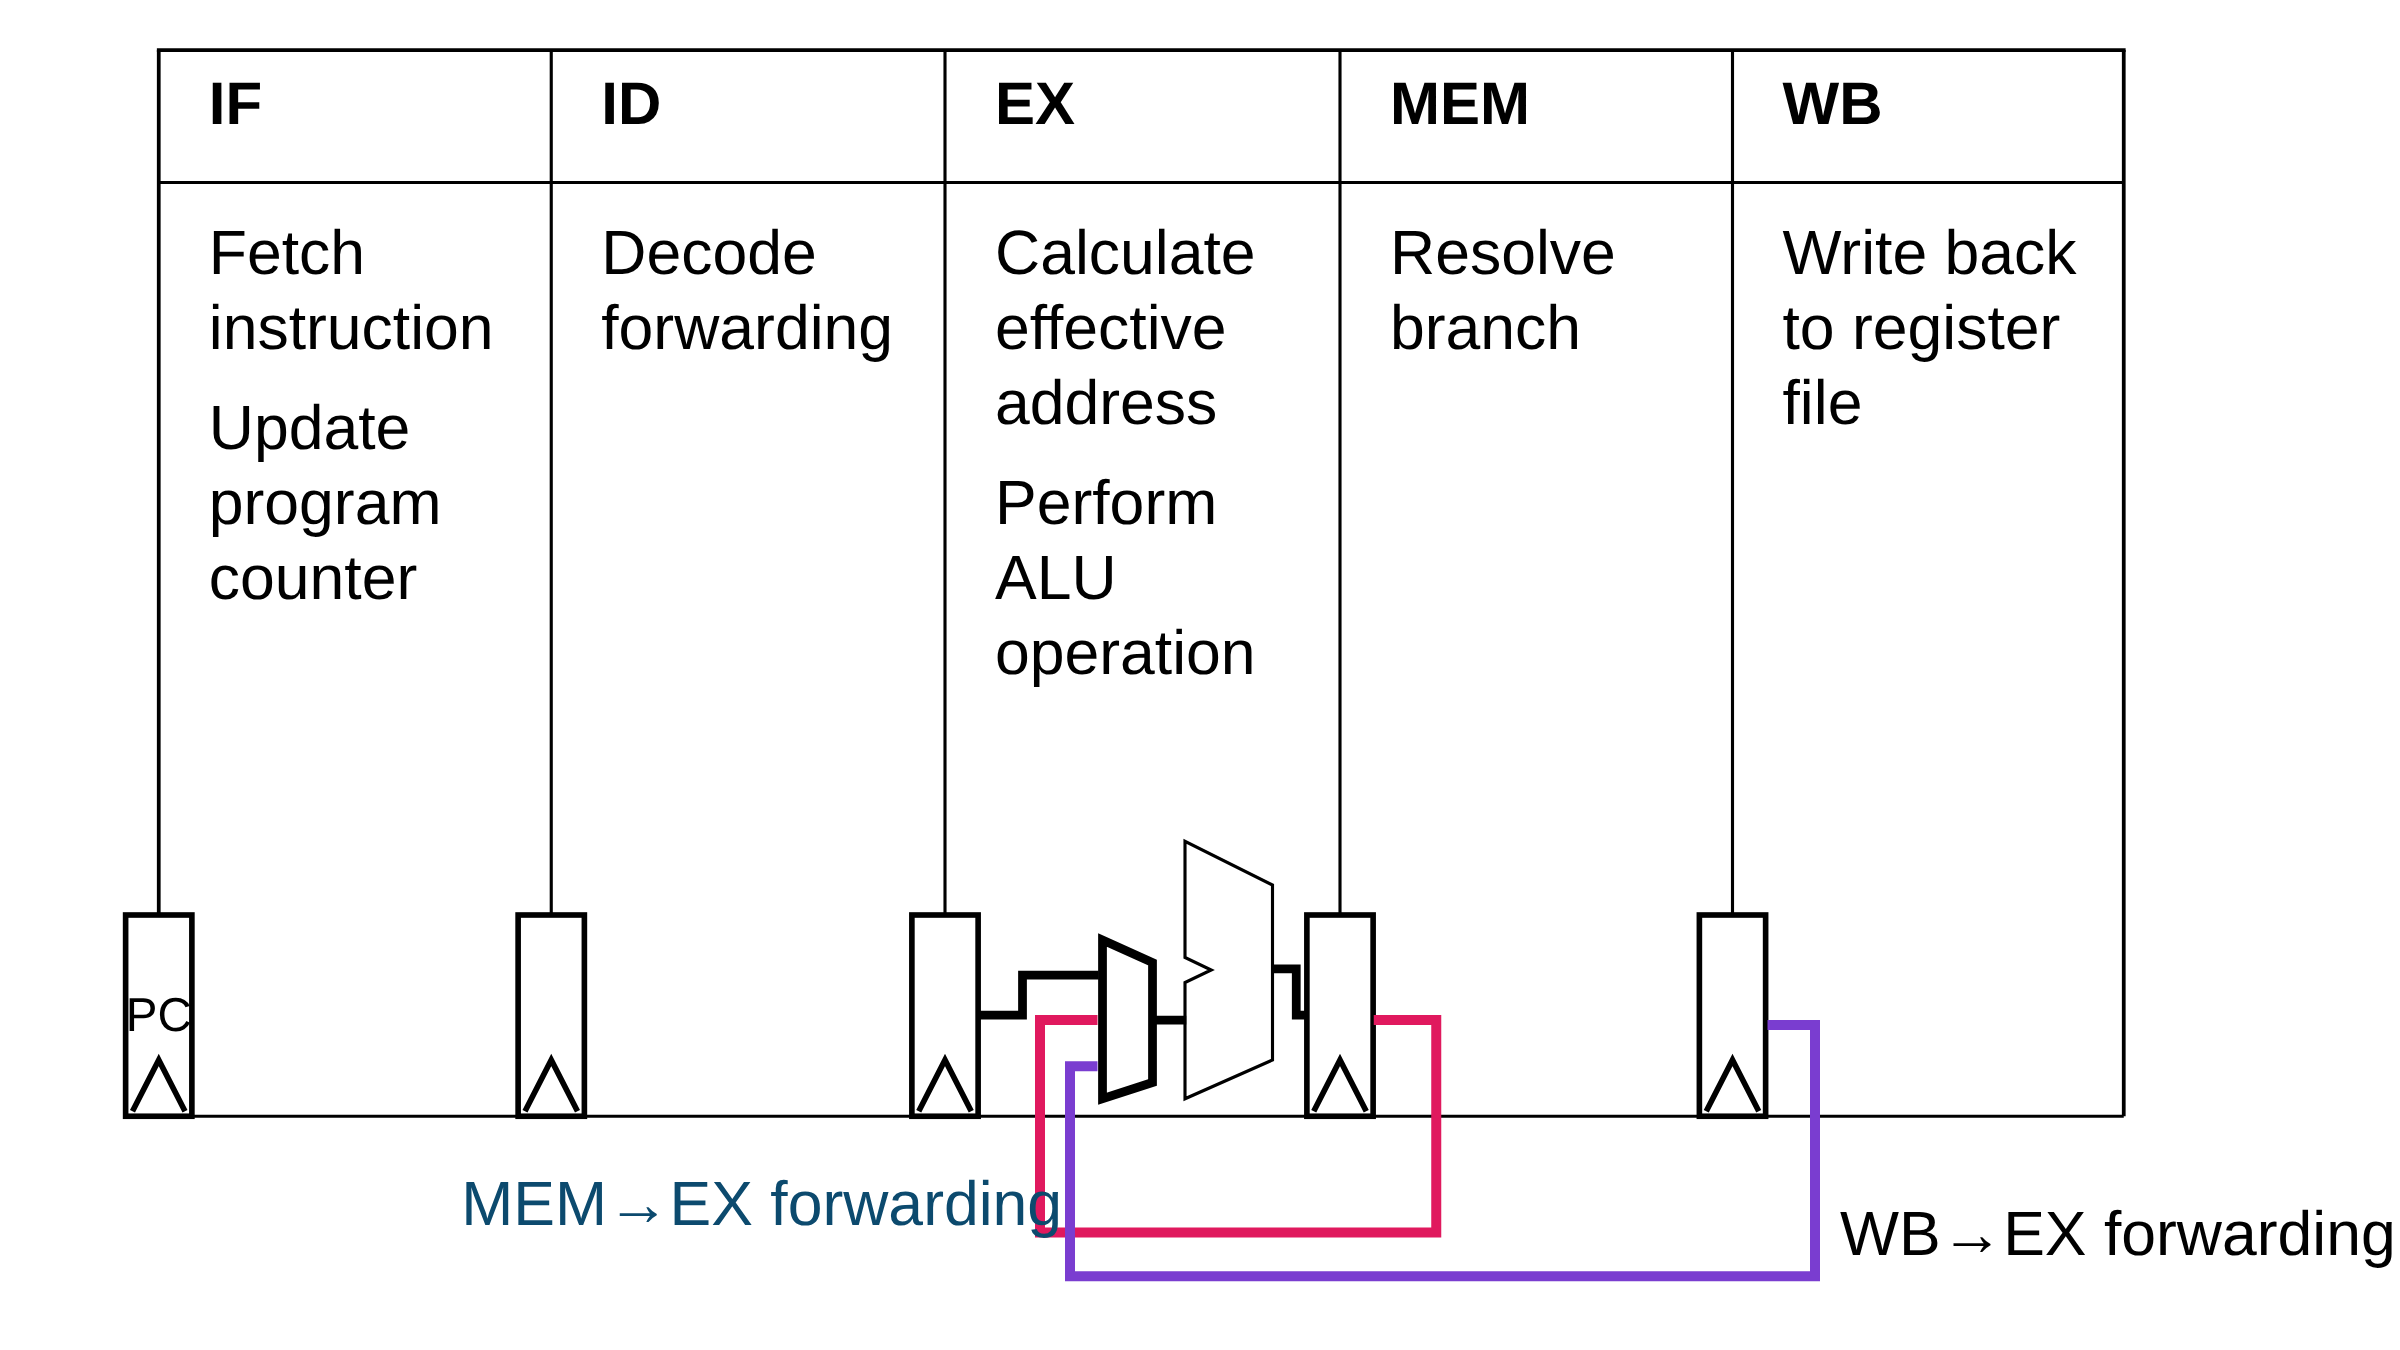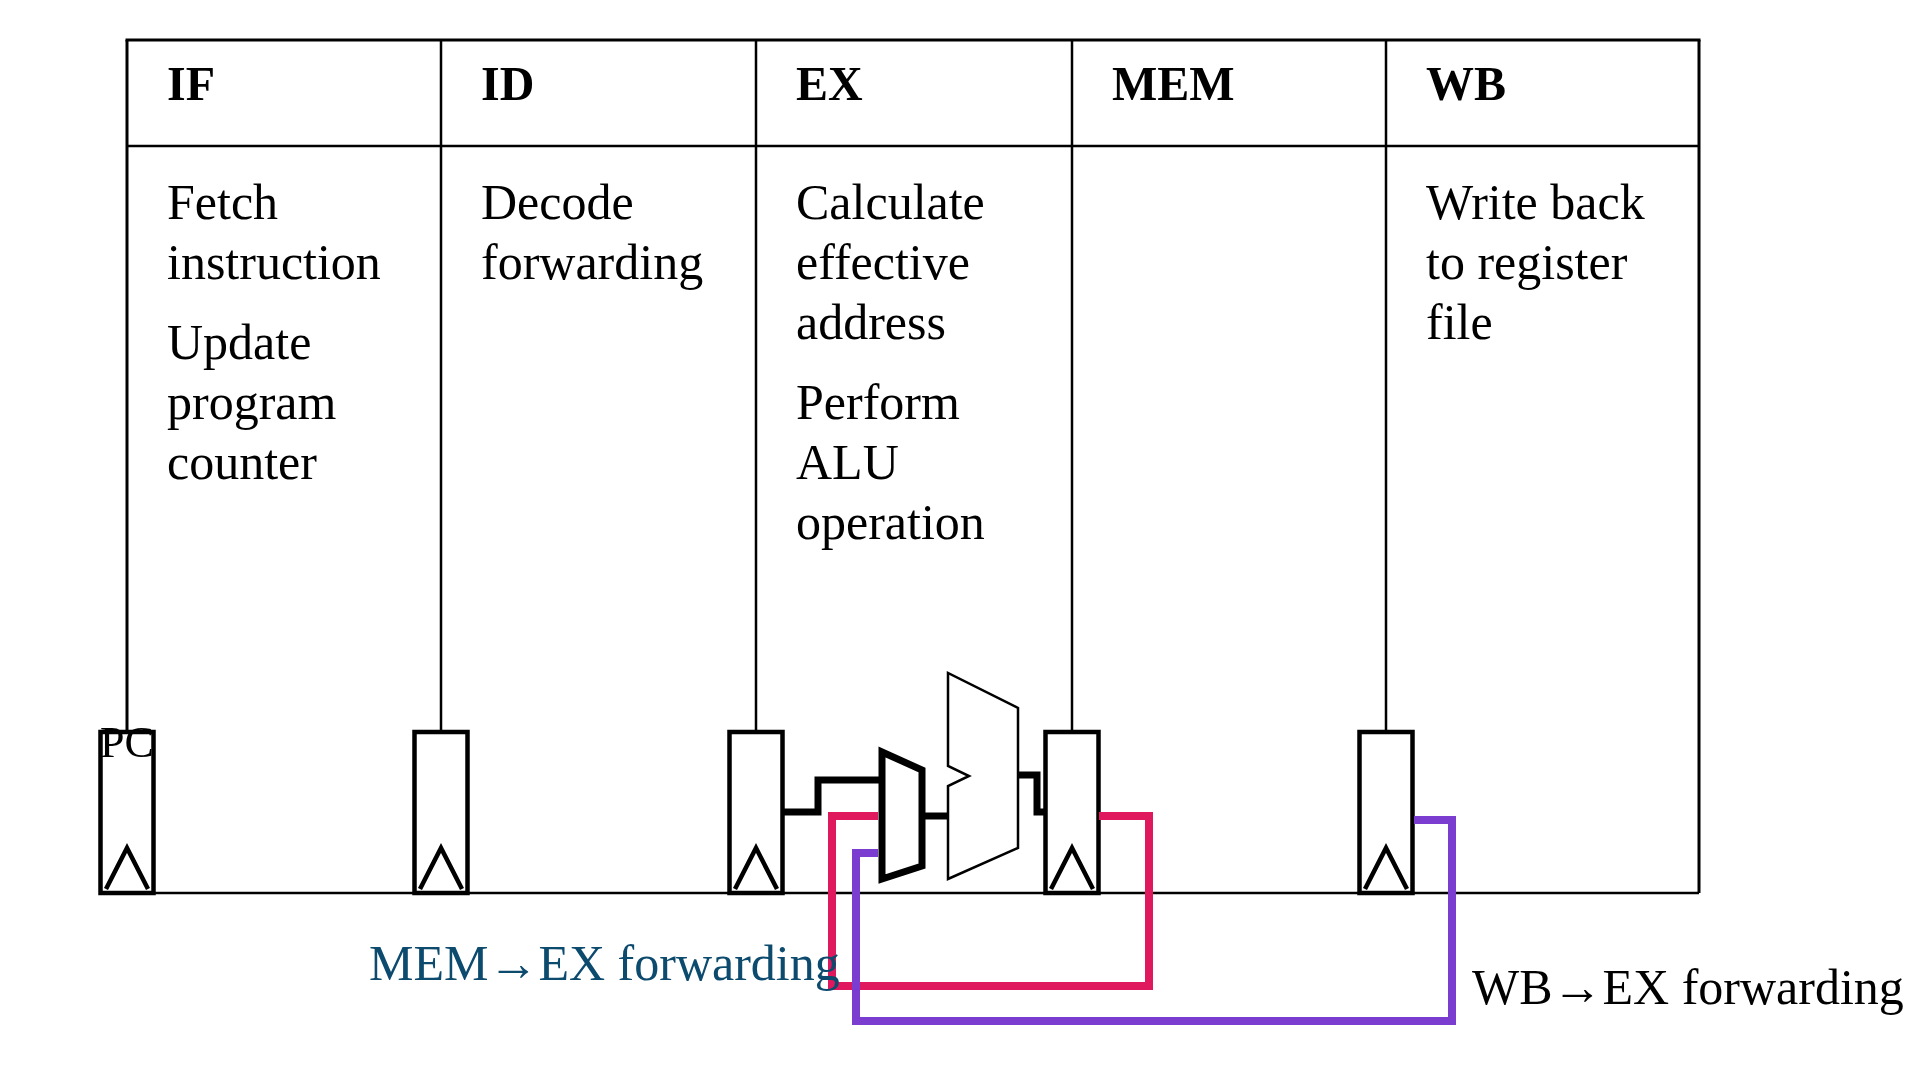--- a/index.html
+++ b/index.html
@@ -8,21 +8,21 @@
     background: #ffffff;
     width: 1920px;
     height: 1080px;
     overflow: hidden;
     font-family: "Liberation Sans", sans-serif;
     color: #000000;
   }
   .stage-canvas {
     position: absolute;
     left: 0; top: 0;
-    width: 1920px; height: 950px; font-family: Liberation Serif, serif;
+    width: 1920px; height: 950px;
   }
   svg.diagram {
     position: absolute;
     left: 0; top: 0;
   }
   .hdr {
     position: absolute;
     top: 54px;
     font-size: 48px;
     font-weight: bold;
@@ -39,23 +39,23 @@
   .cell p {
     margin: 0;
     white-space: pre-line;
   }
   .cell p + p {
     margin-top: 20px;
   }
   .pc-label {
     position: absolute;
     left: 100px;
-    top: 722px;
+    top: 792px;
     width: 54px;
-    font-size: 44px;
+    font-size: 38px;
     line-height: 42px;
     text-align: center;
     word-break: break-all;
     font-weight: normal;
   }
   .fwd-label {
     position: absolute;
     font-size: 50px;
     line-height: 60px;
     white-space: nowrap;
@@ -148,20 +148,22 @@
   </div>
   <div class="cell" style="left:796px">
     <p>Calculate
 effective
 address</p>
     <p>Perform
 ALU
 operation</p>
   </div>
   <div class="cell" style="left:1112px">
+    <p>Resolve
+branch</p>
   </div>
   <div class="cell" style="left:1426px">
     <p>Write back
 to register
 file</p>
     <p></p>
   </div>
 
   <div class="pc-label">PC</div>
 

